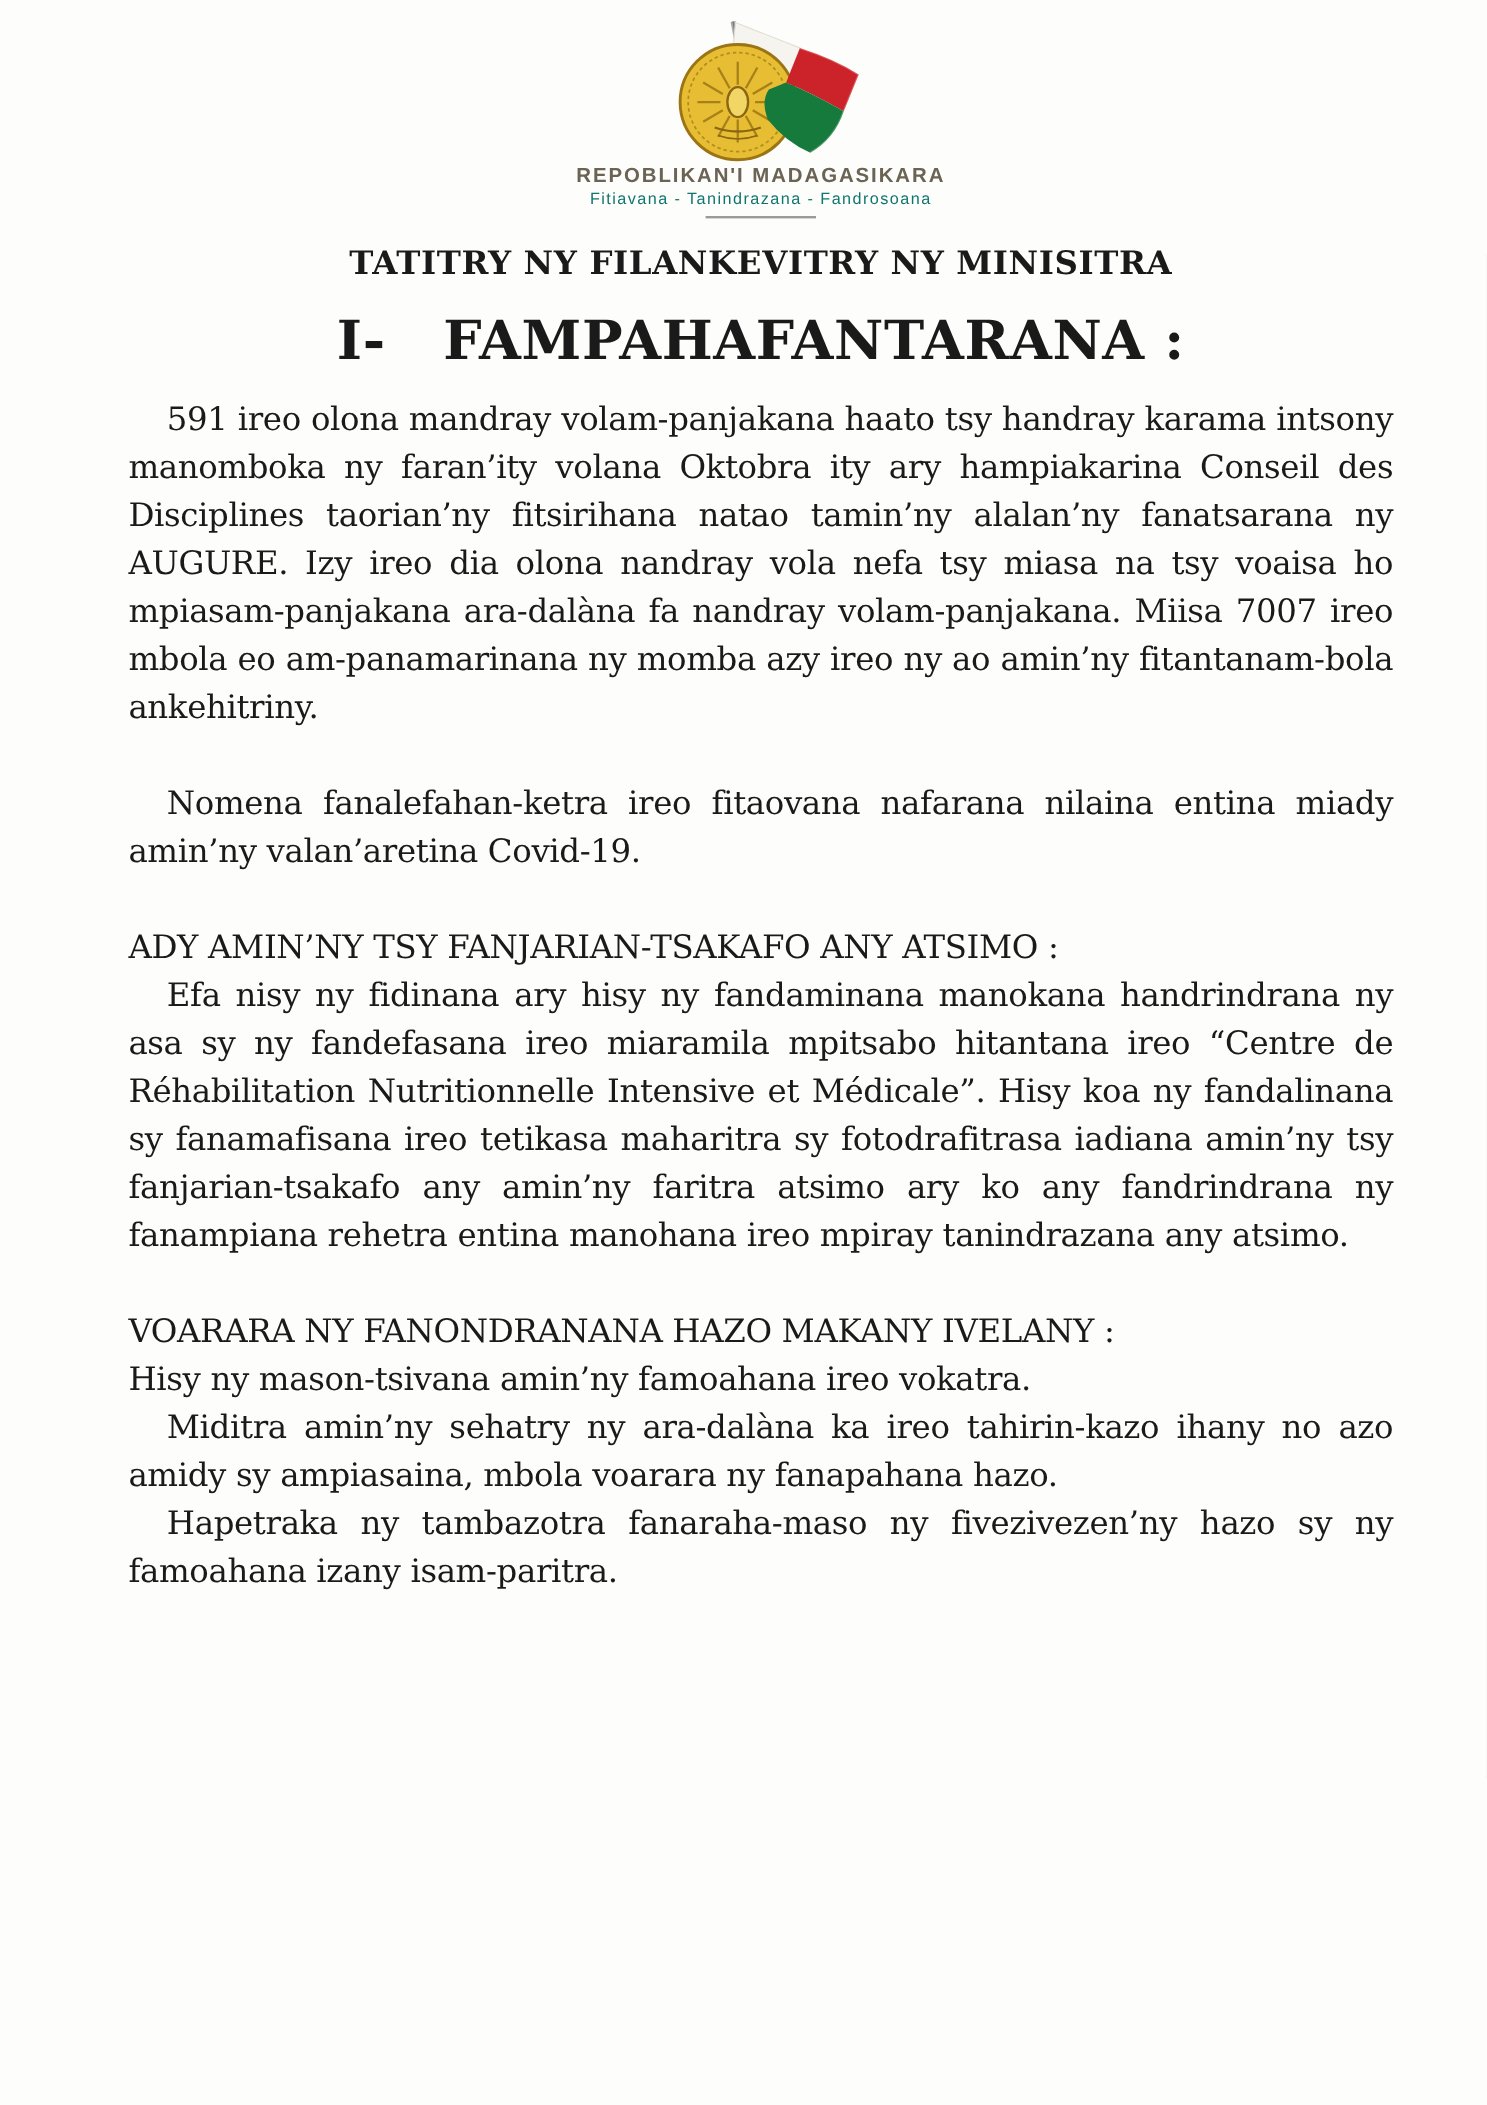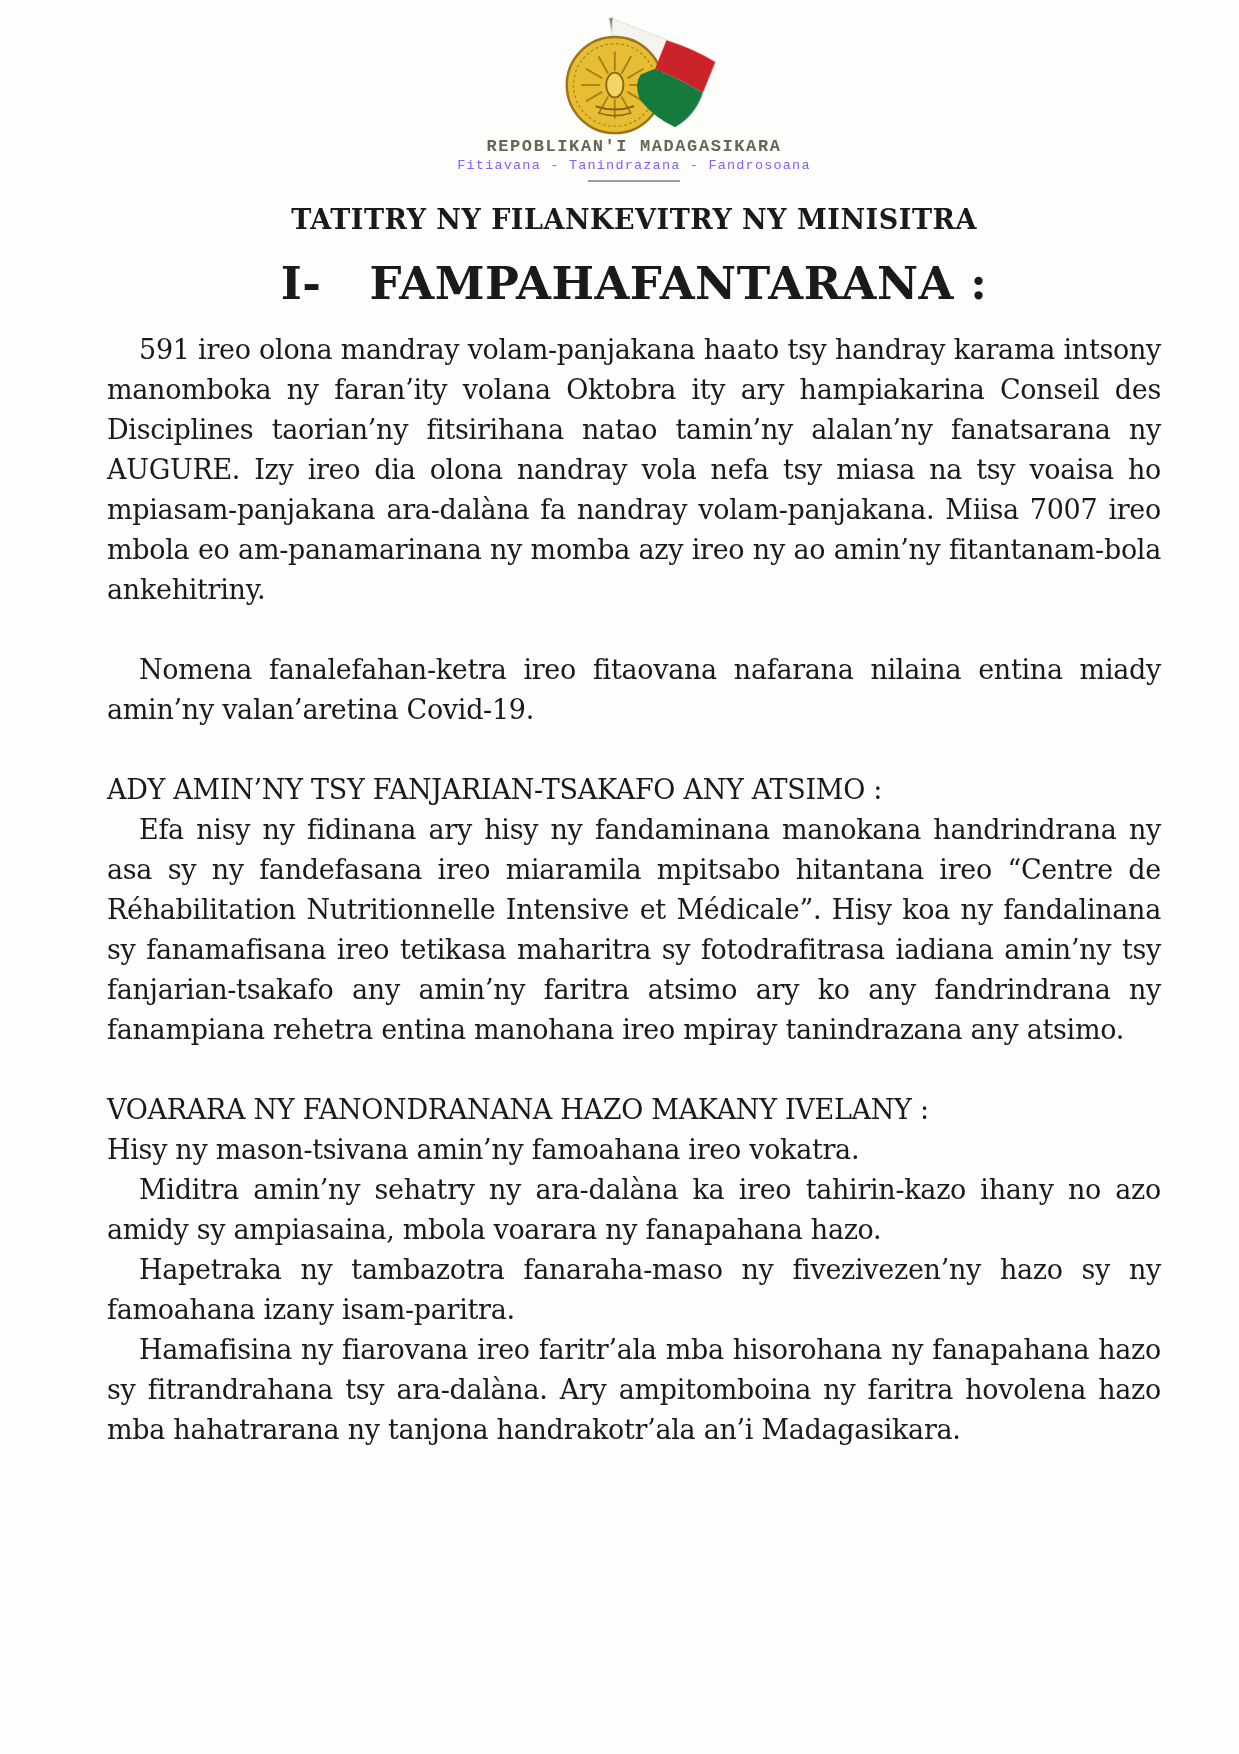--- a/index.html
+++ b/index.html
@@ -11,28 +11,28 @@
     box-sizing:border-box;
     padding:14px 78px 0 107px;
     font-family:"DejaVu Serif","Liberation Serif",serif;
     color:#1a1a1a;
     overflow:hidden;
   }
   
   .masthead{text-align:center;line-height:1;}
   .emblem-svg{display:inline-block;vertical-align:bottom;}
   .org{
-    font-family:Liberation Mono, monospace;
+    font-family:Liberation Sans, sans-serif;
     font-weight:bold;font-size:17px;letter-spacing:1.6px;
     color:#6b6354;margin-top:2px;
   }
   .motto{
-    font-family:Liberation Mono, monospace;
+    font-family:Liberation Sans, sans-serif;
     font-size:13.5px;letter-spacing:1.2px;
-    color:#8b5cf6;margin-top:4px;
+    color:#0f766e;margin-top:4px;
   }
   .rule{width:92px;height:2px;background:#9a9a96;margin:7px auto 0 auto;}
   
   .title{
     margin:16px 0 0 0;
     text-align:center;
     font-size:27px;line-height:44px;font-weight:bold;
     letter-spacing:.5px;
   }
   .title .tl{display:block;}
@@ -122,16 +122,15 @@
   <section class="doc-section">
     <h3 class="subhead">ADY AMIN’NY TSY FANJARIAN-TSAKAFO ANY ATSIMO :</h3>
     <p class="body indent">Efa nisy ny fidinana ary hisy ny fandaminana manokana handrindrana ny asa sy ny fandefasana ireo miaramila mpitsabo hitantana ireo “Centre de Réhabilitation Nutritionnelle Intensive et Médicale”. Hisy koa ny fandalinana sy fanamafisana ireo tetikasa maharitra sy fotodrafitrasa iadiana amin’ny tsy fanjarian-tsakafo any amin’ny faritra atsimo ary ko any fandrindrana ny fanampiana rehetra entina manohana ireo mpiray tanindrazana any atsimo.</p>
   </section>
 
   <section class="doc-section">
     <h3 class="subhead">VOARARA NY FANONDRANANA HAZO MAKANY IVELANY :</h3>
     <p class="body">Hisy ny mason-tsivana amin’ny famoahana ireo vokatra.</p>
     <p class="body indent">Miditra amin’ny sehatry ny ara-dalàna ka ireo tahirin-kazo ihany no azo amidy sy ampiasaina, mbola voarara ny fanapahana hazo.</p>
     <p class="body indent">Hapetraka ny tambazotra fanaraha-maso ny fivezivezen’ny hazo sy ny famoahana izany isam-paritra.</p>
-    <p class="body indent">Hamafisina ny fiarovana ireo faritr’ala mba hisorohana ny fanapahana hazo sy fitrandrahana tsy ara-dalàna. Ary ampitomboina ny faritra hovolena hazo mba hahatrarana ny tanjona handrakotr’ala an’i Madagasikara.</p>
   </section>
 
 </div>
 
 </body></html>

